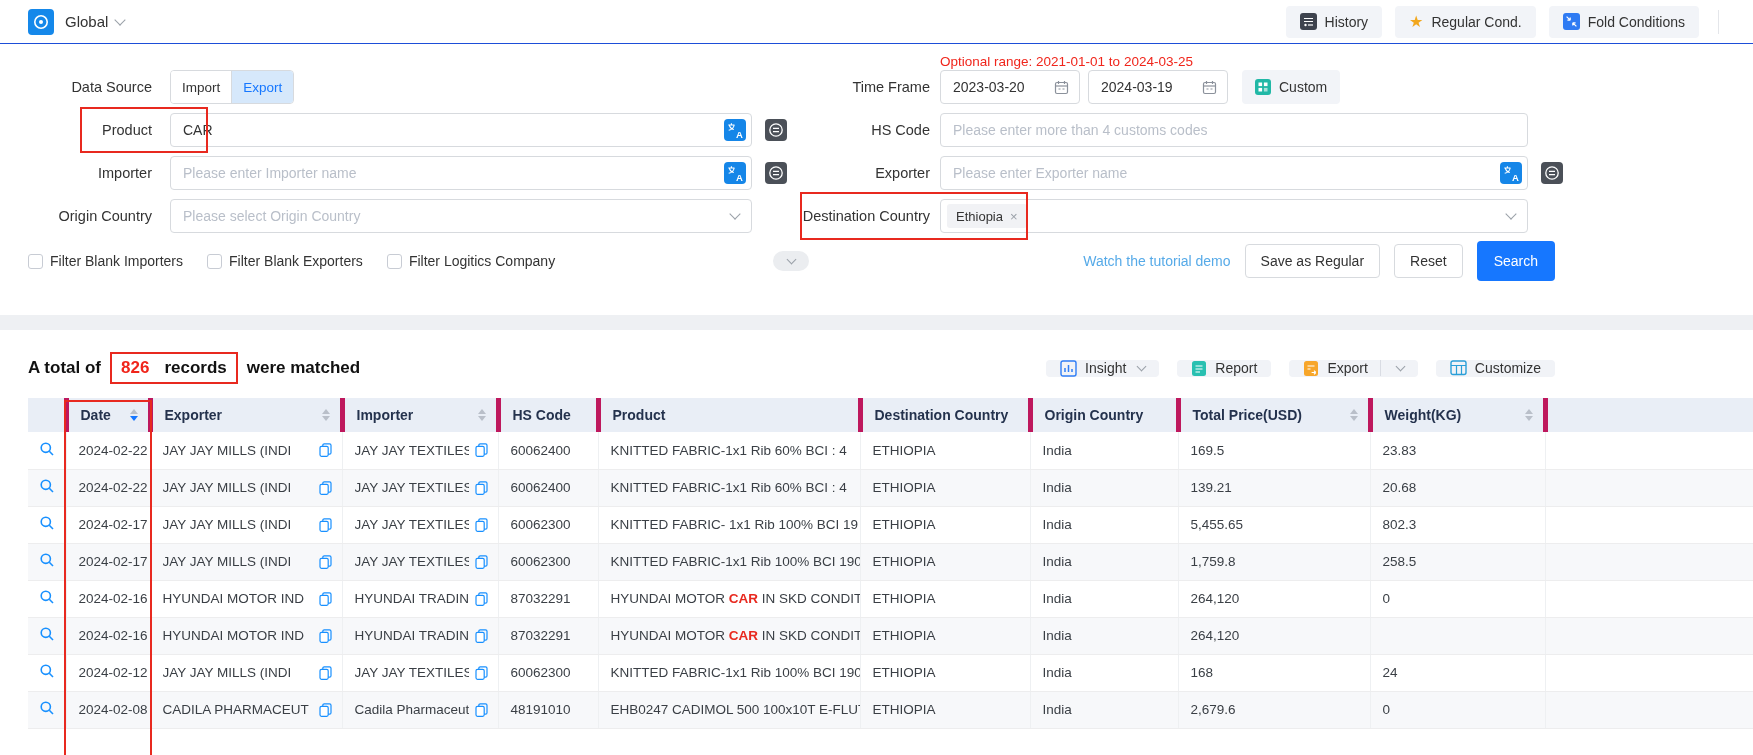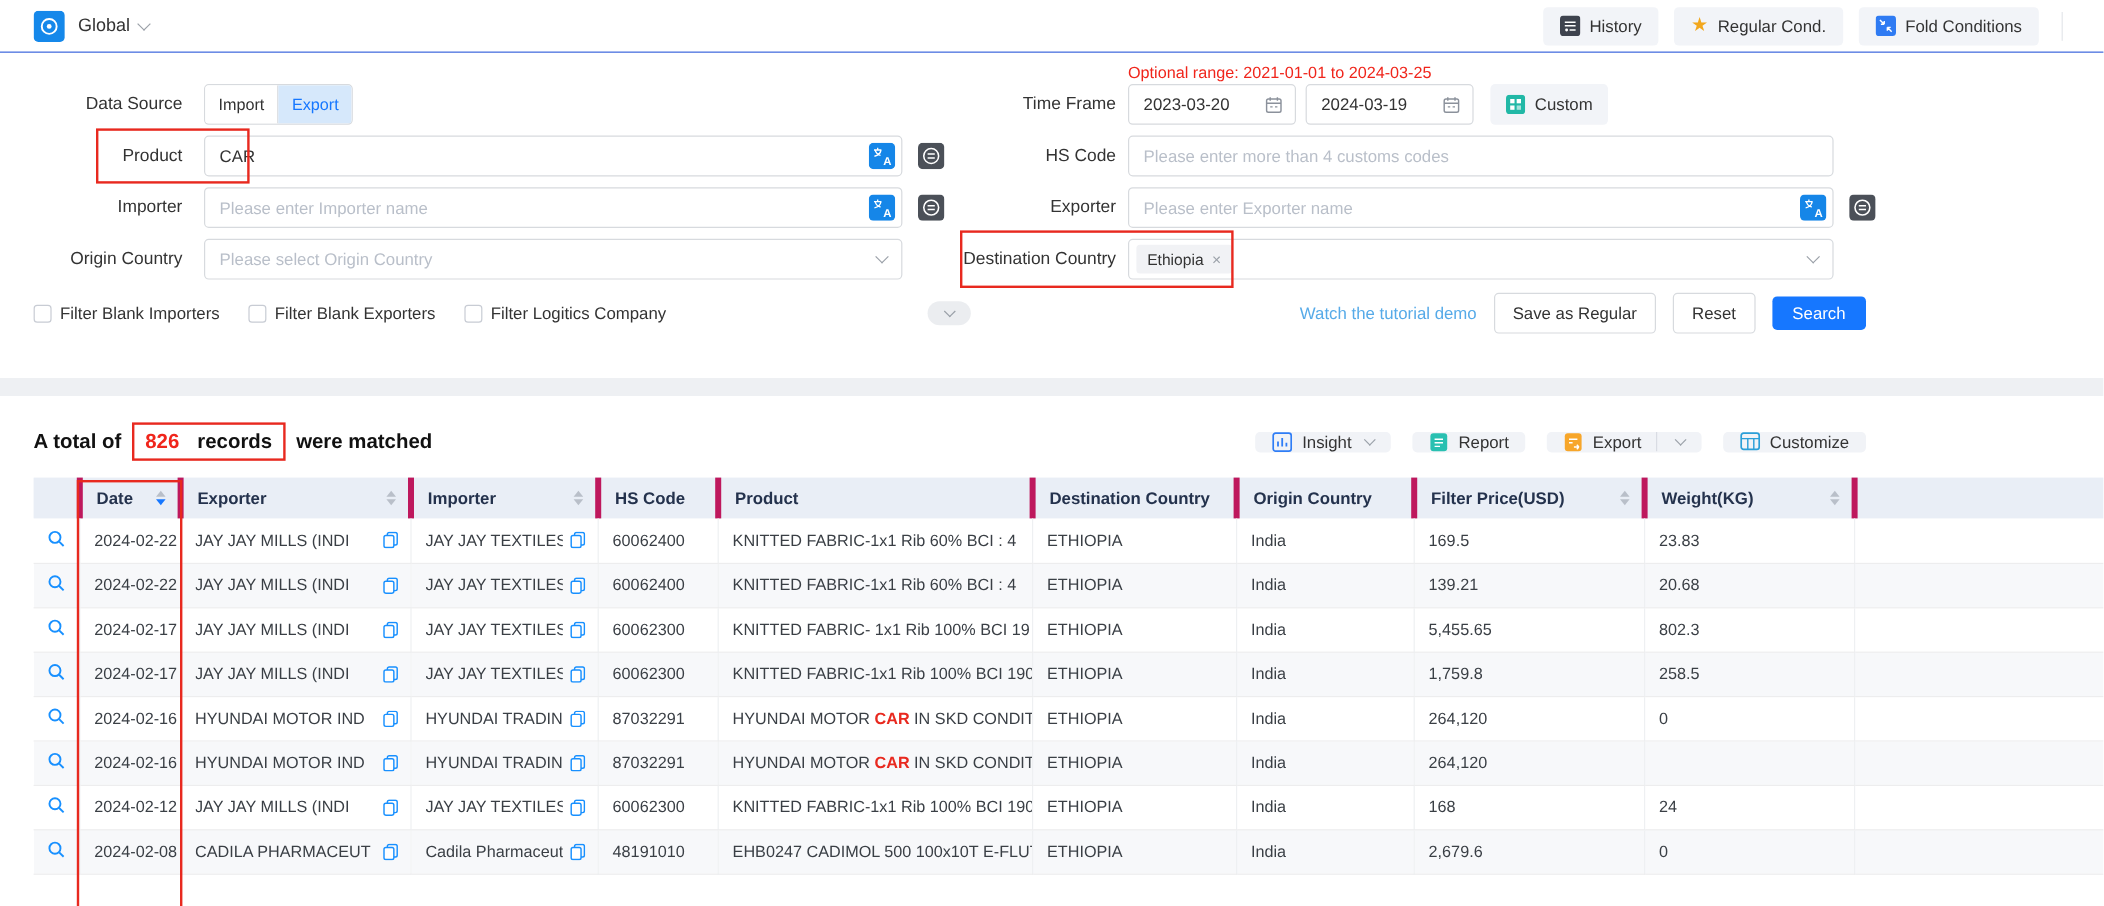--- a/index.html
+++ b/index.html
@@ -50,21 +50,21 @@
   .actions { display:flex; align-items:center; margin-top:10px; height:36px; position:relative; }
   .cb-group { display:flex; align-items:flex-end; gap:24px; }
   .cb-item { display:flex; align-items:center; gap:7px; cursor:pointer; }
   .cb { width:15px; height:15px; border:1px solid #c8ccd4; border-radius:3px; background:#fff; flex:none; }
   .cb-lbl { font-size:14px; color:#333; }
   .fold-pill { position:absolute; left:745px; top:8px; width:36px; height:20px; background:#ebedf0; border-radius:10px; display:flex; align-items:center; justify-content:center; cursor:pointer; }
   .fold-pill .chev { width:7px; height:7px; margin-top:-3px; }
   .act-right { margin-left:auto; margin-right:170px; display:flex; align-items:center; gap:14px; }
   .tut-link { color:#56aae8; font-size:14px; cursor:pointer; }
   .w-btn { height:34px; background:#fff; border:1px solid #d7dade; border-radius:4px; padding:0 15px; display:flex; align-items:center; font-size:14px; cursor:pointer; }
-  .p-btn { height:28px; background:#1677ff; color:#fff; border-radius:4px; padding:0 17px; display:flex; align-items:center; font-size:14px; cursor:pointer; }
+  .p-btn { height:40px; background:#1677ff; color:#fff; border-radius:4px; padding:0 17px; display:flex; align-items:center; font-size:14px; cursor:pointer; }
 
   .band { height:15px; background:#eef0f3; }
 
   
   .results { padding-top:20px; background:#fff; }
   .res-head { margin:0 28px 12px; display:flex; align-items:center; height:36px; }
   .summary { display:flex; align-items:center; font-size:17px; font-weight:bold; color:#111; gap:9px; }
   .redbox { border:2px solid #e8291f; padding:4px 9px; display:flex; align-items:center; gap:15px; }
   .count { color:#f0251b; }
   .res-btns { margin-left:auto; margin-right:170px; display:flex; align-items:center; gap:18px; }
@@ -393,21 +393,21 @@
                 <span>Destination Country</span>
               </span>
             </th>
           <th>
               <span class="hflex">
                 <span>Origin Country</span>
               </span>
             </th>
           <th>
               <span class="hflex">
-                <span>Filter Price(USD)</span>
+                <span>Total Price(USD)</span>
                 <span class="sorter">
                   <span class="car-up"></span>
                   <span class="car-down"></span>
                 </span>
               </span>
             </th>
           <th>
               <span class="hflex">
                 <span>Weight(KG)</span>
                 <span class="sorter">

